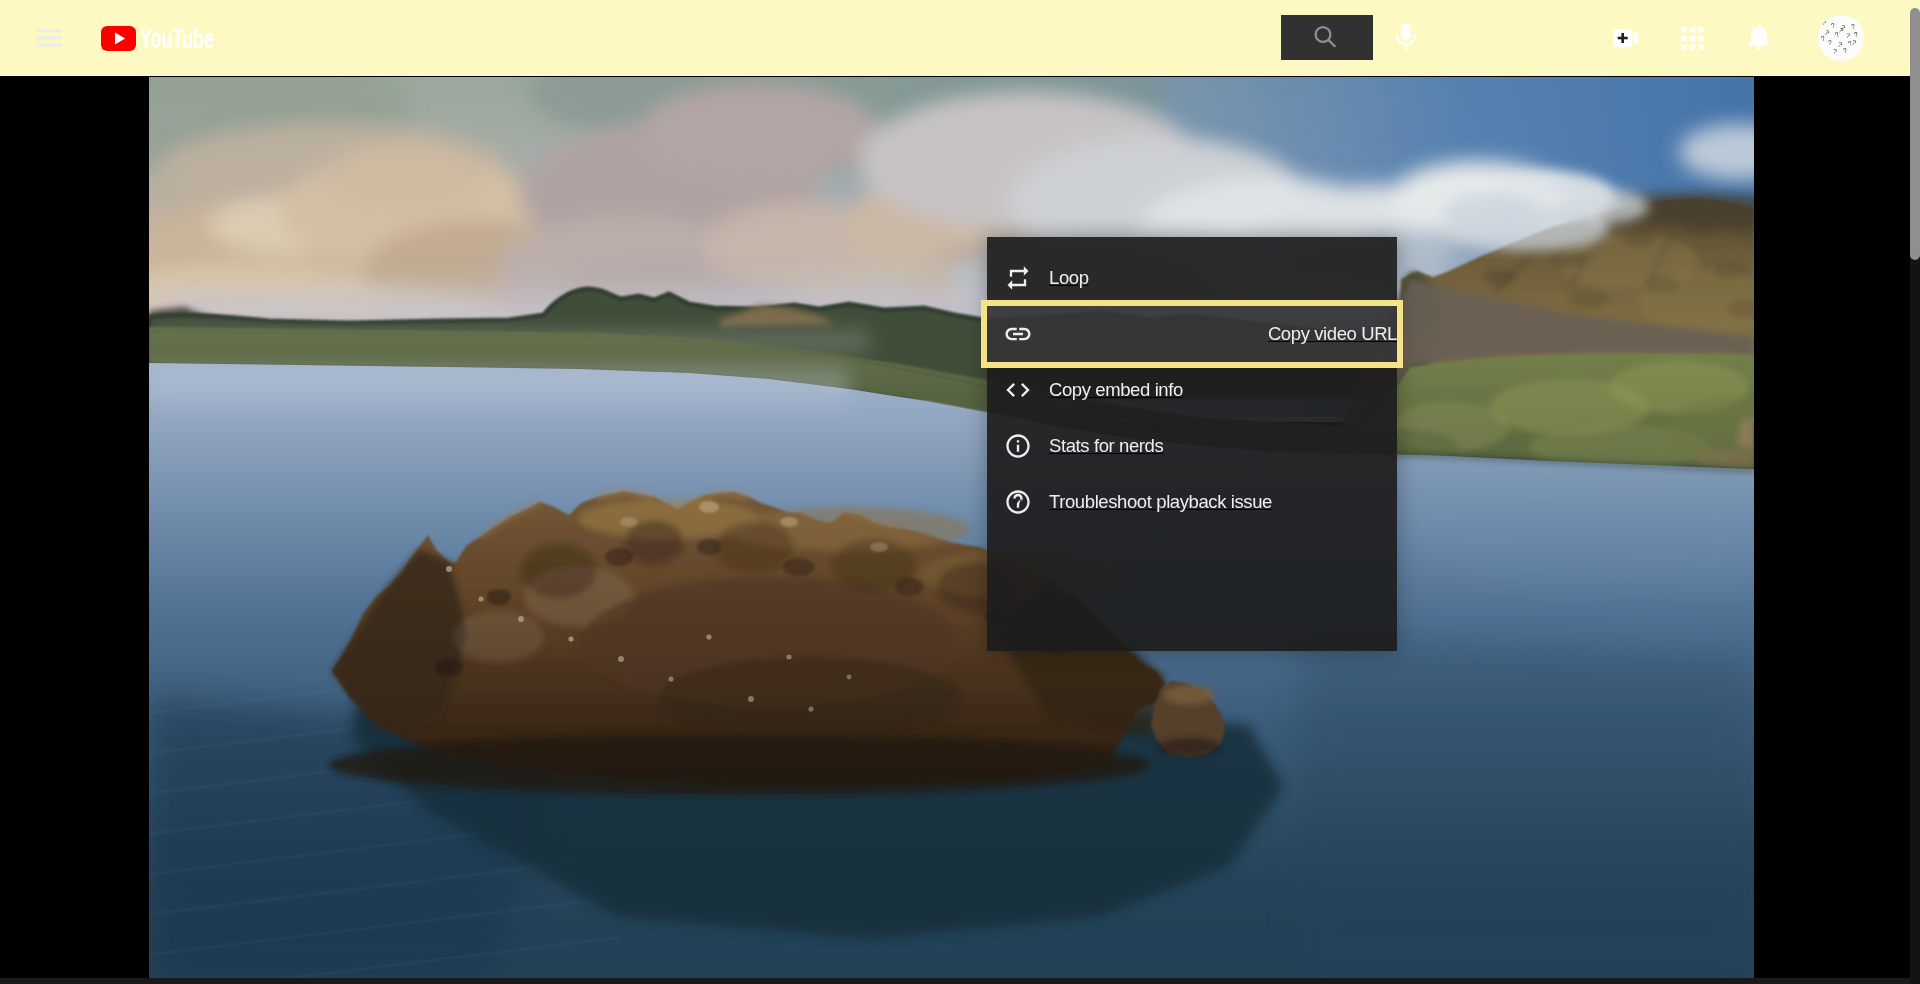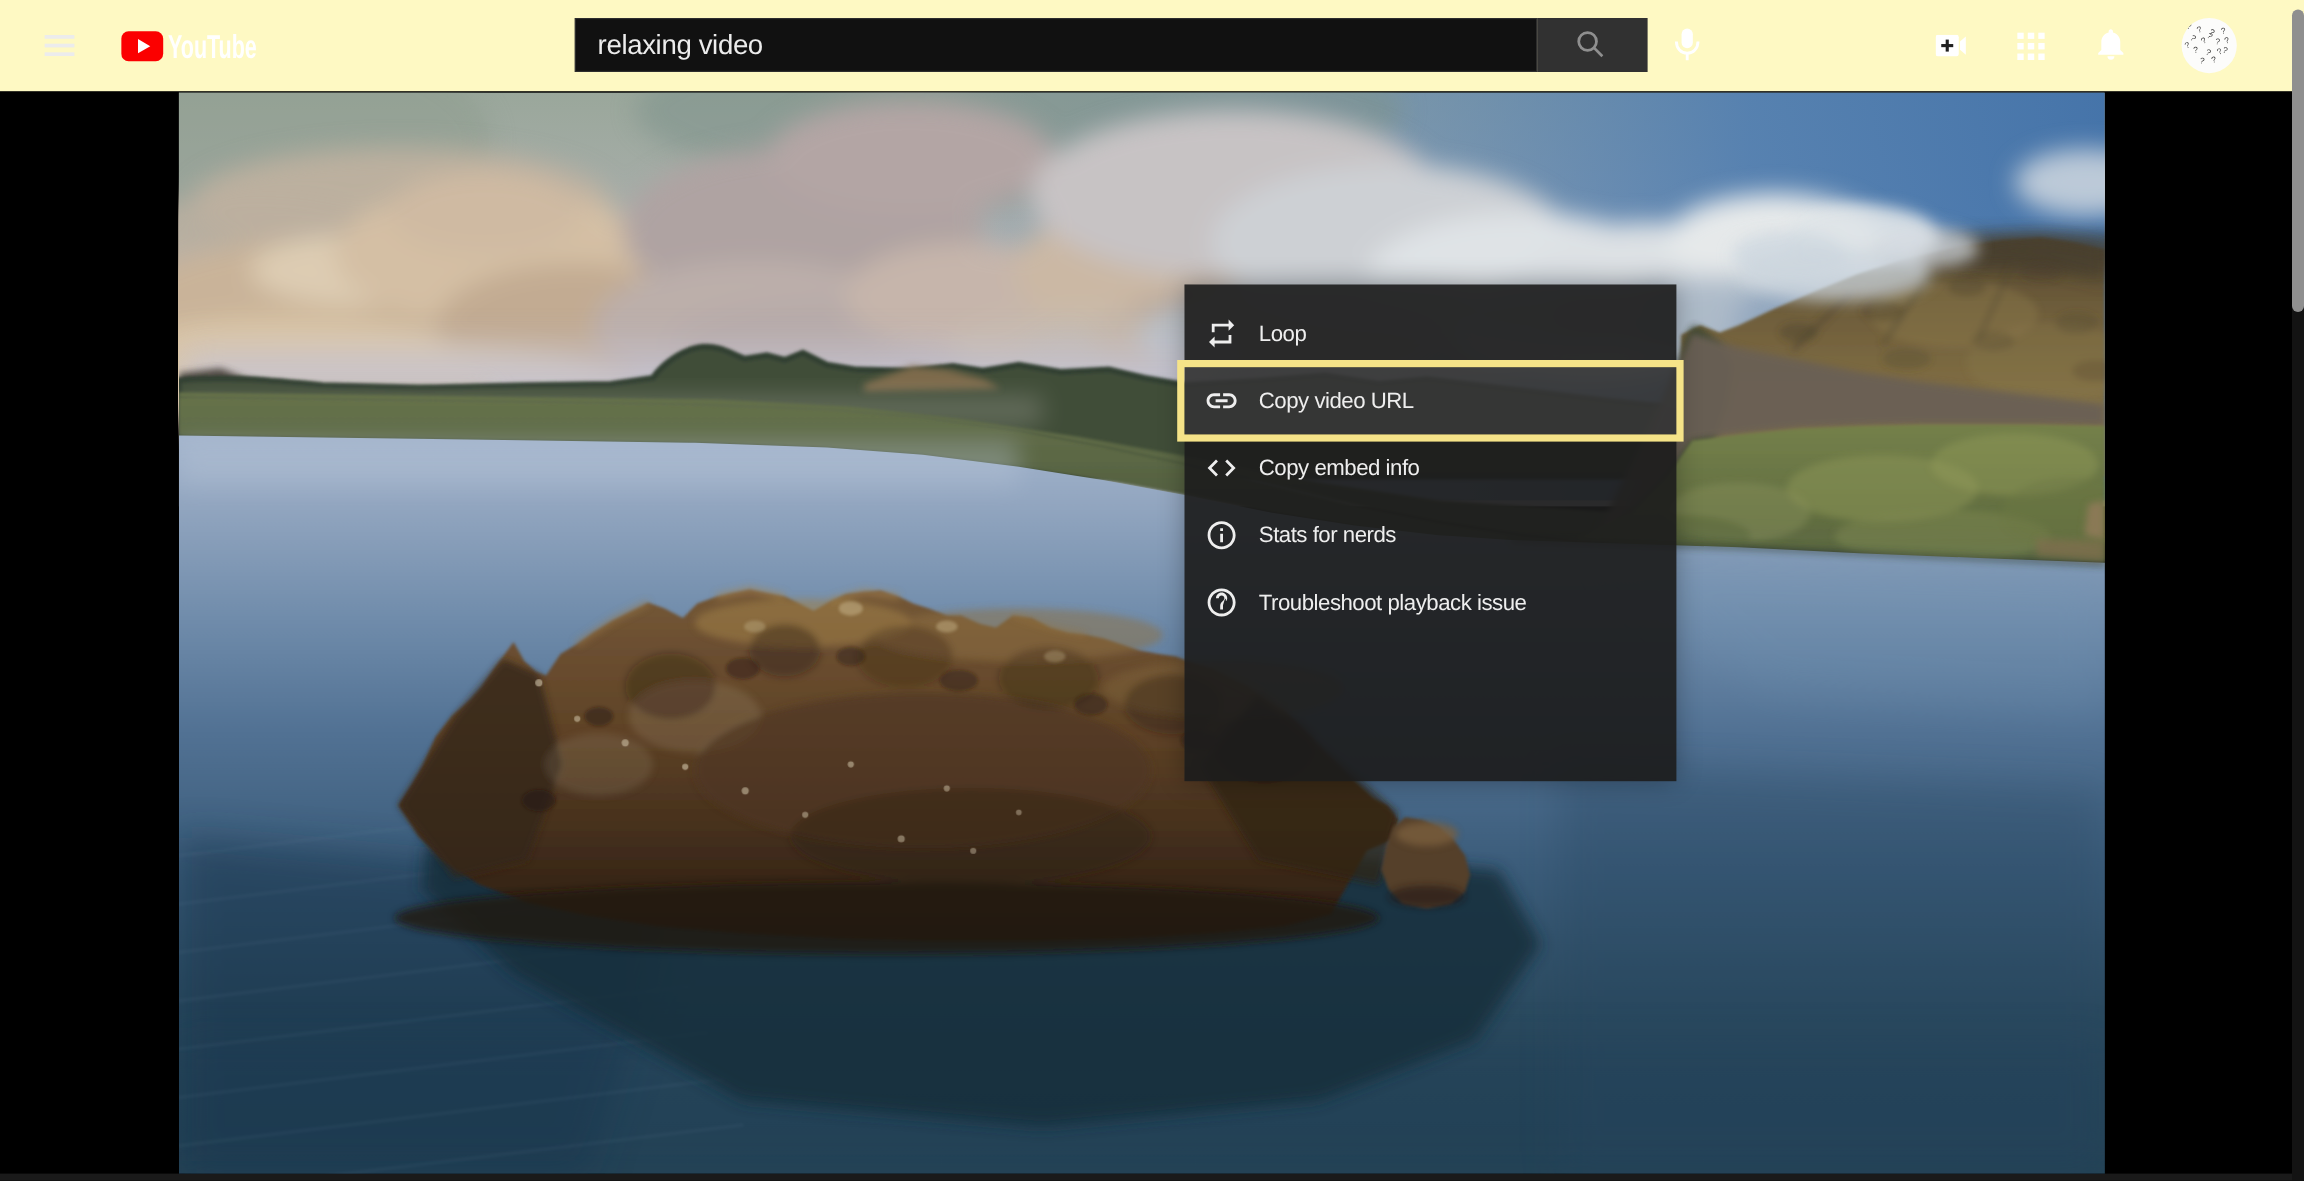--- a/index.html
+++ b/index.html
@@ -6,24 +6,24 @@
   #stage{position:absolute;left:0;top:0;width:1920px;height:984px;background:#000;}
   #masthead{position:absolute;left:0;top:0;width:1920px;height:76px;background:#fef9c3;}
   .abs{position:absolute;}
   #searchbox{position:absolute;left:479px;top:15px;width:802px;height:45px;box-sizing:border-box;background:#111111;border:1px solid #2e2e2e;}
   #searchtext{position:absolute;left:18px;top:0;height:43px;line-height:43px;font-size:23px;color:#ececec;letter-spacing:-0.3px;}
   #searchbtn{position:absolute;left:1281px;top:15px;width:92px;height:45px;background:#313131;}
   #bottomstrip{position:absolute;left:0;top:978px;width:1920px;height:6px;background:#1a1a1a;}
   #sbtrack{position:absolute;left:1910px;top:76px;width:10px;height:908px;background:#131313;}
   #sbthumb{position:absolute;left:1910px;top:8px;width:10px;height:252px;background:#8f8f8f;border-radius:5px;}
   #menu{position:absolute;left:987px;top:237px;width:410px;height:414px;box-sizing:border-box;background:rgba(28,28,28,0.92);padding:13px 0 9px 0;box-shadow:0 0 20px rgba(0,0,0,0.3);}
-  .mi{position:relative;height:56px;display:flex;align-items:center;}
+  .mi{position:relative;height:56px;display:flex;align-items:center;text-decoration:underline;}
   .mi .ic{margin-left:16px;width:30px;height:30px;display:flex;align-items:center;justify-content:center;flex:none;}
   .mi .lb{margin-left:16px;font-size:18.5px;color:#eeeeee;white-space:nowrap;letter-spacing:-0.4px;}
-  .hl{background:rgba(255,255,255,0.10);}
+  .hl{background:rgba(255,255,255,0.10);justify-content:space-between;}
   .ybox{position:absolute;left:-6px;top:-6px;width:422px;height:68px;box-sizing:border-box;border:6px solid #f5e388;pointer-events:none;}
 </style>
 </head>
 <body>
 <div id="stage">
 
   <svg id="videobox" class="abs" style="left:149px;top:77px;" width="1605" height="901" viewBox="0 0 1605 901">
     <defs>
       <linearGradient id="skyV" x1="0" y1="0" x2="0" y2="1">
         <stop offset="0" stop-color="#9aa79b"></stop>
@@ -253,23 +253,20 @@
     <svg class="abs" style="left:37px;top:29px;" width="26" height="19" viewBox="0 0 26 19">
       <rect x="0" y="0.2" width="25" height="3.1" fill="#ececec"></rect>
       <rect x="0" y="7.4" width="25" height="3.1" fill="#ececec"></rect>
       <rect x="0" y="14.6" width="25" height="3.1" fill="#ececec"></rect>
     </svg>
     <svg class="abs" style="left:101px;top:25px;" width="120" height="28" viewBox="0 0 120 28">
       <rect x="0" y="1" width="35" height="25" rx="6.2" fill="#fb0000"></rect>
       <polygon points="14,7.6 14,19.4 24.2,13.5" fill="#ffffff"></polygon>
       <text x="39" y="23" font-family="Liberation Sans, sans-serif" font-weight="bold" font-size="27.5" fill="#ffffff" textLength="74" lengthAdjust="spacingAndGlyphs">YouTube</text>
     </svg>
-    <div id="searchbox">
-        <div id="searchtext">relaxing video</div>
-      </div>
     <div id="searchbtn"></div>
     <svg class="abs" style="left:1311px;top:23px;" width="27" height="27" viewBox="0 0 27 27">
       <circle cx="12" cy="11.5" r="7.4" fill="none" stroke="#8f8f8f" stroke-width="2.3"></circle>
       <line x1="17.4" y1="16.9" x2="24.3" y2="23.8" stroke="#8f8f8f" stroke-width="2.3"></line>
     </svg>
     <svg class="abs" style="left:1394px;top:22px;" width="24" height="30" viewBox="0 0 24 30">
       <rect x="7.3" y="1.8" width="9.4" height="16.4" rx="4.7" fill="#ffffff"></rect>
       <path d="M3,12.5 C3,18.3 7,22.3 12,22.3 C17,22.3 21,18.3 21,12.5" fill="none" stroke="#ffffff" stroke-width="2.4"></path>
       <line x1="12" y1="22.3" x2="12" y2="28.2" stroke="#ffffff" stroke-width="2.4"></line>
     </svg>

